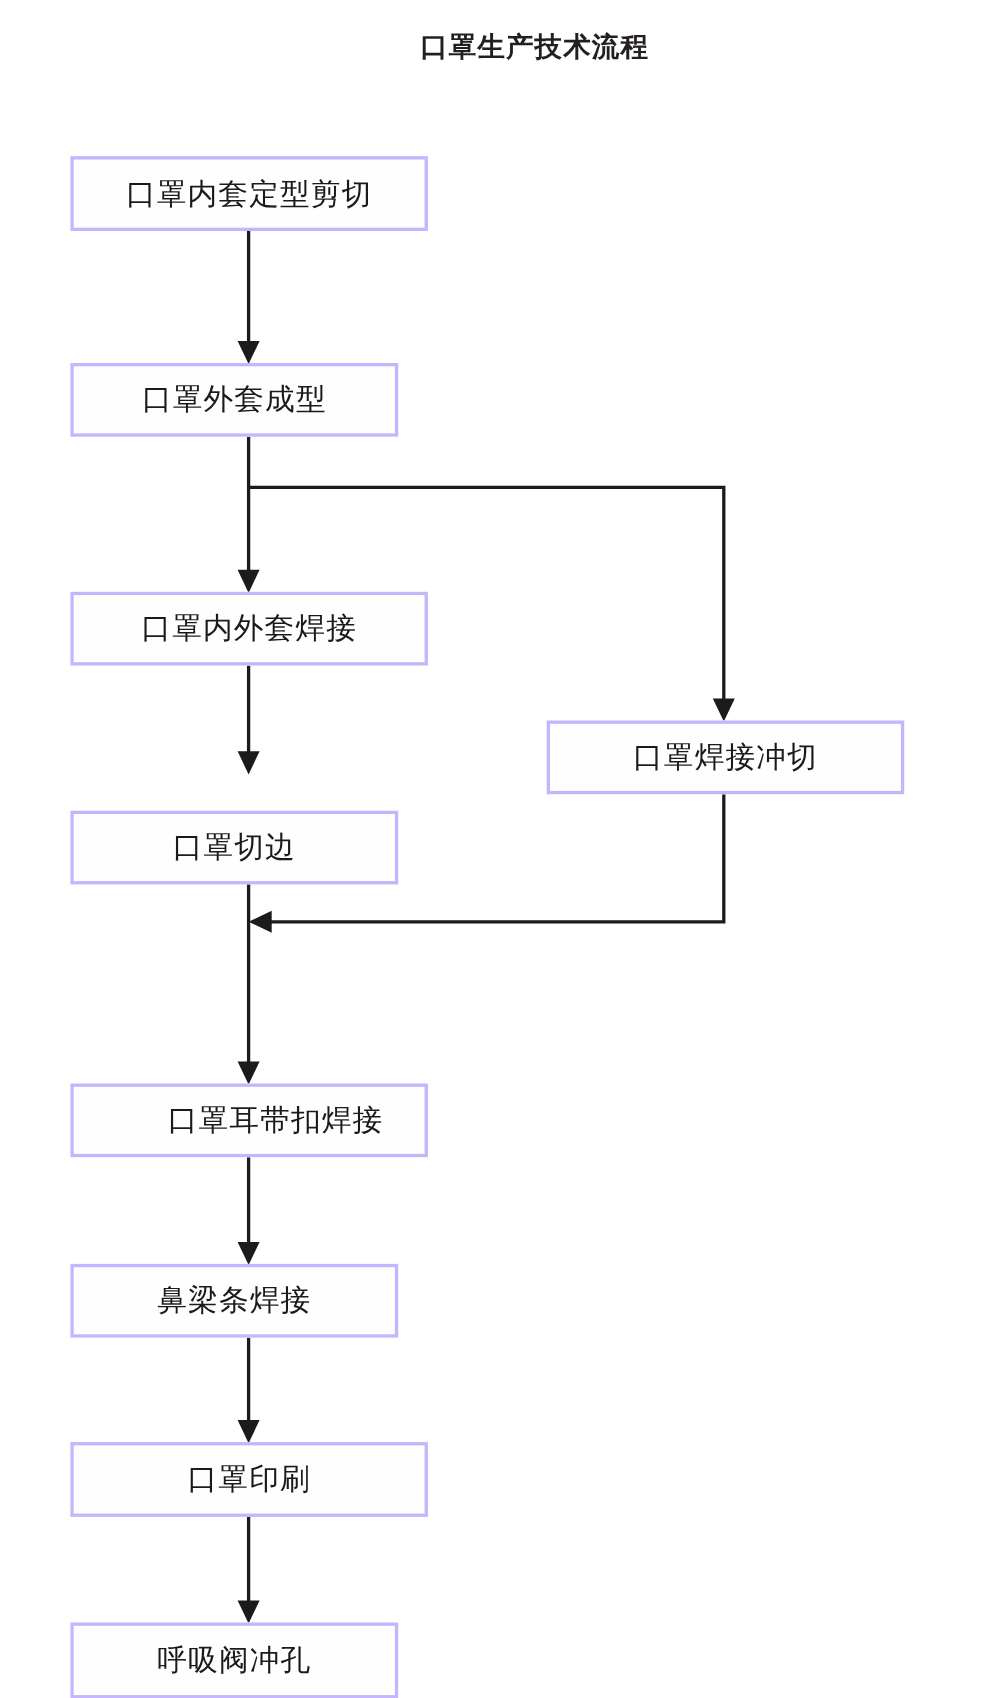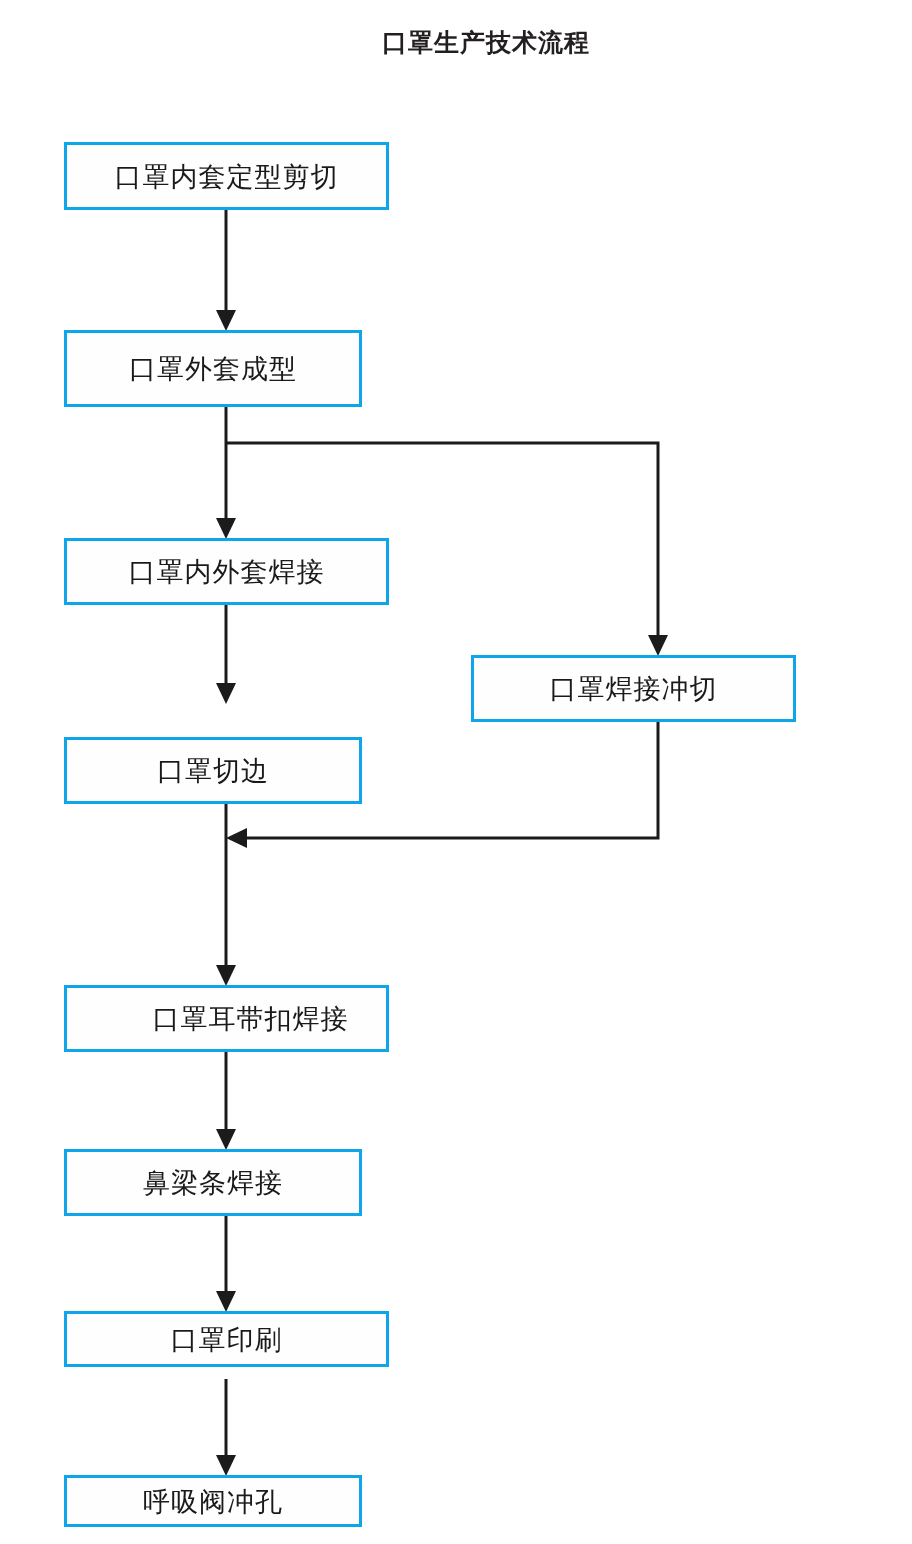--- a/index.html
+++ b/index.html
@@ -27,21 +27,21 @@
     box-sizing: border-box;
     font-size: 25px;
     font-weight: bold;
     color: #231f20;
     letter-spacing: 1px;
     white-space: nowrap;
   }
   .node {
     position: absolute;
     box-sizing: border-box;
-    border: 3px solid #0ea5e9;
+    border: 3px solid #c4b5fd;
     background: #fefefe;
     display: flex;
     align-items: center;
     justify-content: center;
     color: #1a1a1a;
     font-size: 27px;
     letter-spacing: 1px;
     line-height: 1;
     white-space: nowrap;
   }
@@ -115,45 +115,45 @@
     <g>
       <line x1="226" y1="1379" x2="226" y2="1463"></line>
       <polygon points="226,1476 216,1455 236,1455"></polygon>
     </g>
   </svg>
 
   <div class="node" style="left:64px; top:142px; width:325px; height:68px;">
     <span>口罩内套定型剪切</span>
   </div>
 
-  <div class="node" style="left:64px; top:330px; width:298px; height:77px;">
+  <div class="node" style="left:64px; top:330px; width:298px; height:67px;">
     <span>口罩外套成型</span>
   </div>
 
   <div class="node" style="left:64px; top:538px; width:325px; height:67px;text-align:center;">
     <span>口罩内外套焊接</span>
   </div>
 
   <div class="node" style="left:64px; top:703px; width:298px; height:67px;margin-top:34px;">
     <span>口罩切边</span>
   </div>
 
-  <div class="node" style="left:471px; top:655px; width:325px; height:67px;">
+  <div class="node" style="left:497px; top:655px; width:325px; height:67px;">
     <span>口罩焊接冲切</span>
   </div>
 
   <div class="node" style="left:64px; top:985px; width:325px; height:67px;padding-left:48px;">
     <span>口罩耳带扣焊接</span>
   </div>
 
   <div class="node" style="left:64px; top:1149px; width:298px; height:67px;">
     <span>鼻梁条焊接</span>
   </div>
 
-  <div class="node" style="left:64px; top:1311px; width:325px; height:56px;justify-content:center;">
+  <div class="node" style="left:64px; top:1311px; width:325px; height:68px;justify-content:center;">
     <span>口罩印刷</span>
   </div>
 
-  <div class="node" style="left:64px; top:1475px; width:298px; height:52px;justify-content:center;">
+  <div class="node" style="left:64px; top:1475px; width:298px; height:69px;justify-content:center;">
     <span>呼吸阀冲孔</span>
   </div>
 
 </div>
 
 </body></html>

